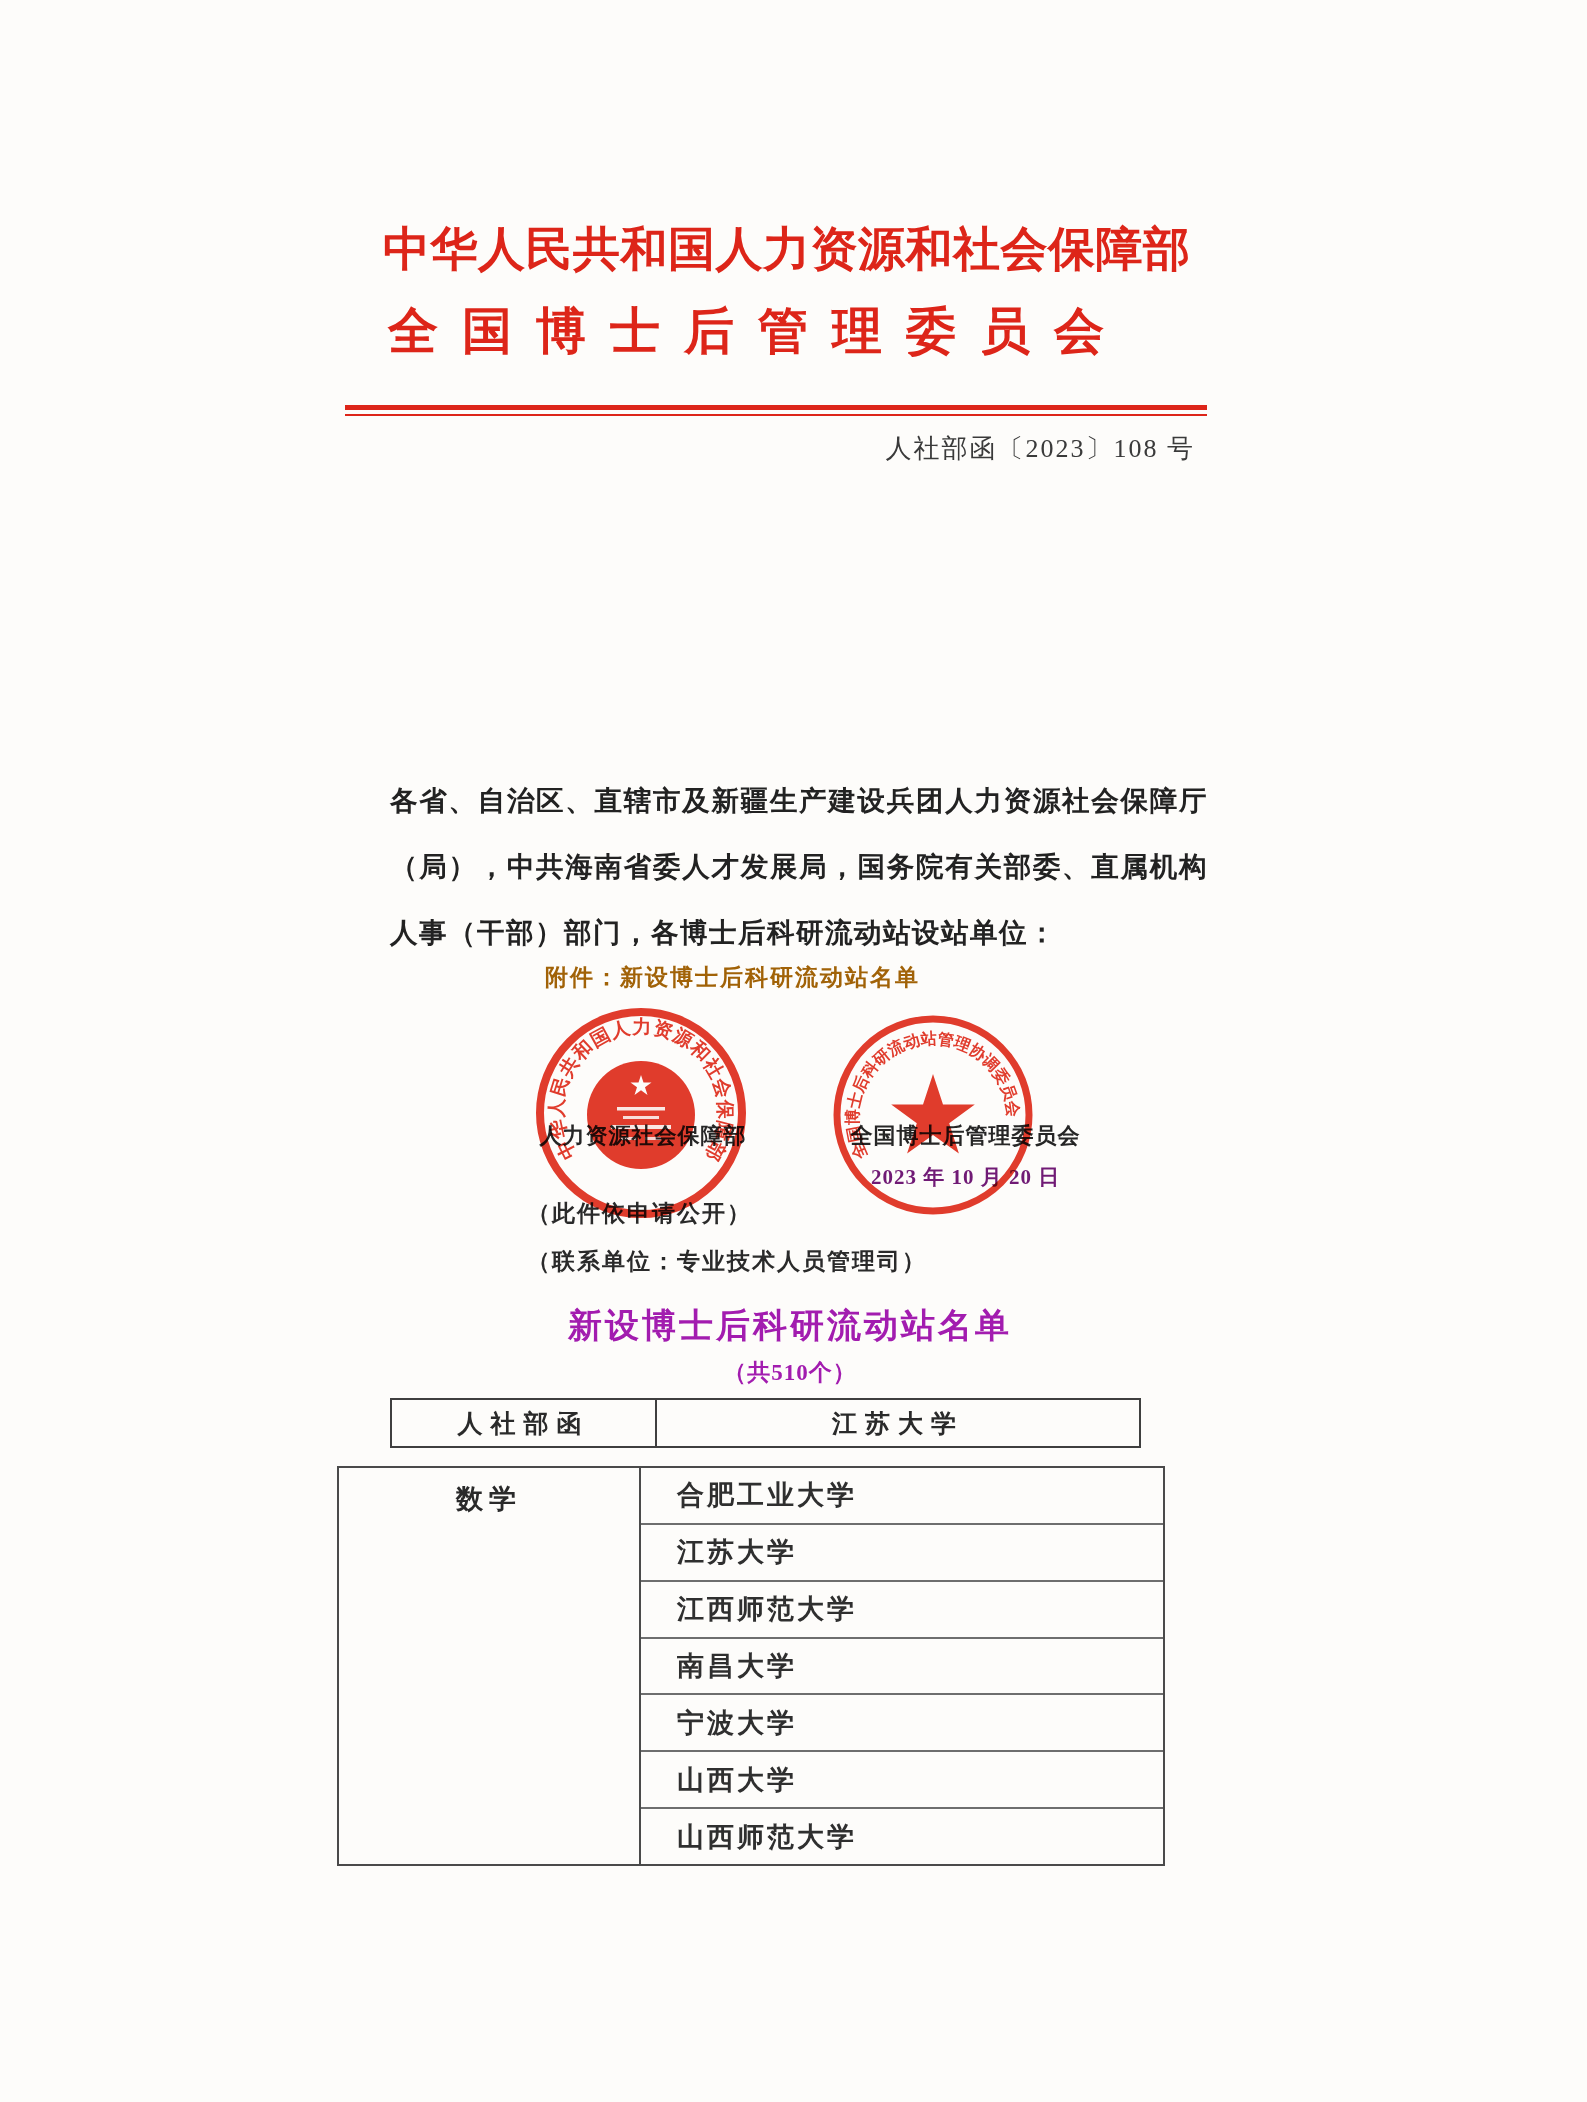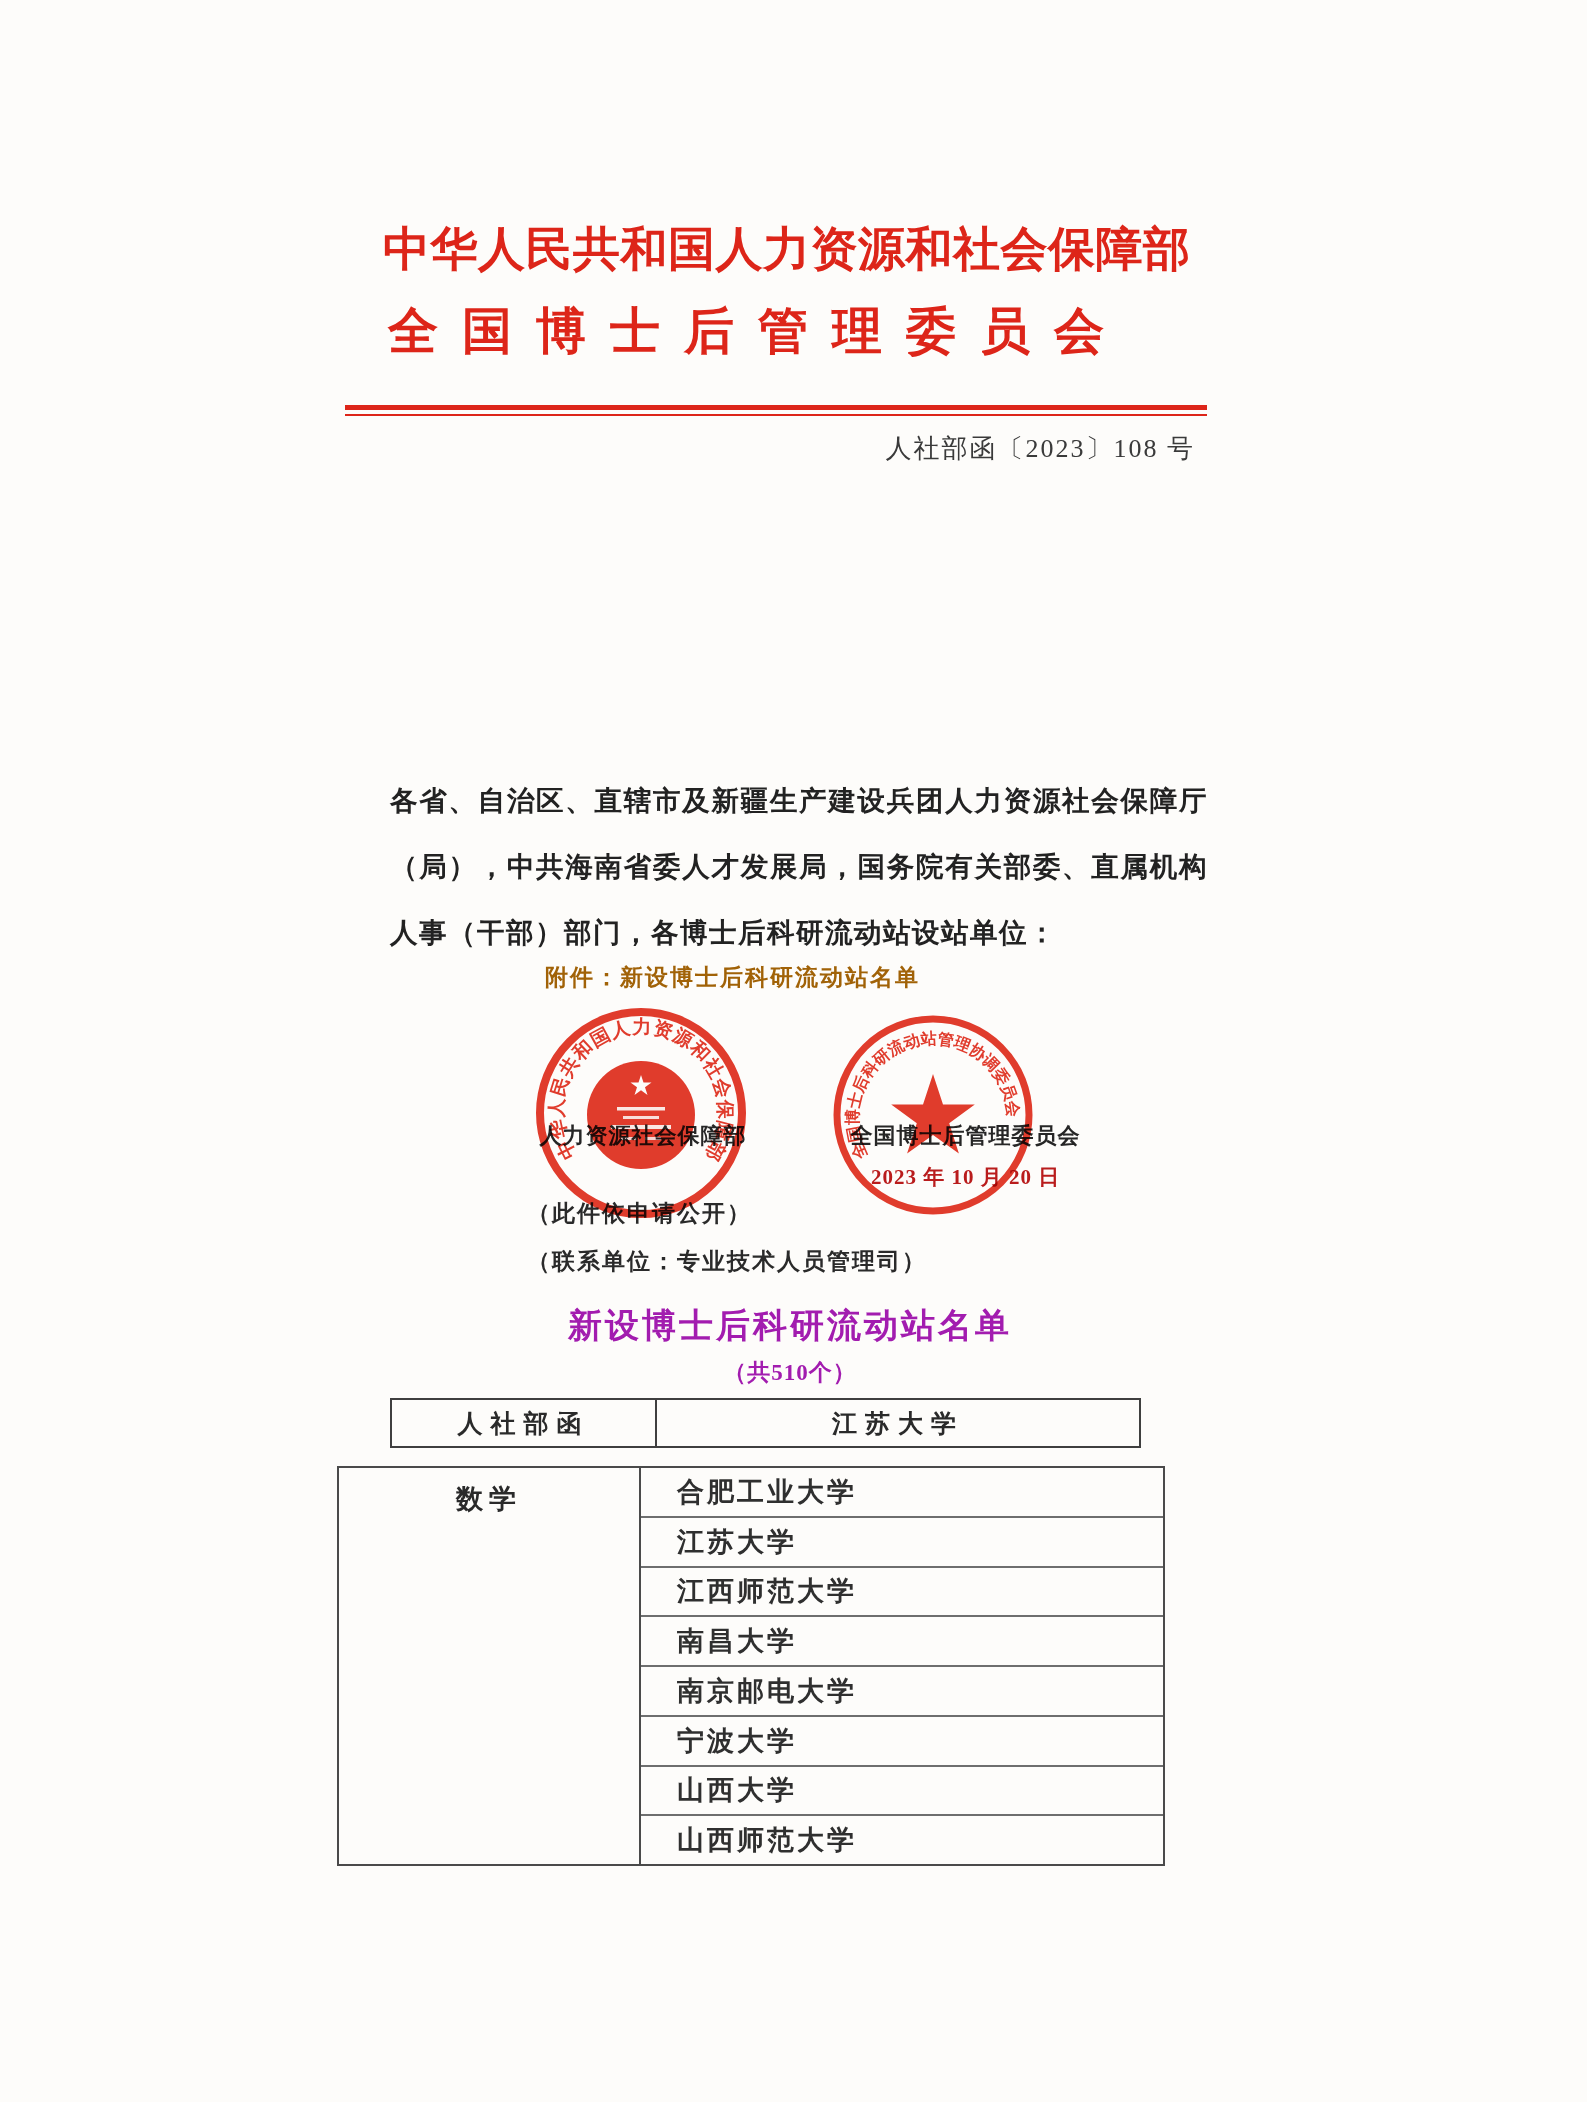--- a/index.html
+++ b/index.html
@@ -60,21 +60,21 @@
   }
 
   
   .sig-text {
     font-weight:600; color:#262626; white-space:nowrap;
     text-align:center; z-index:1;
   }
   .sig-left  { left:533px; top:1121px; width:220px; font-size:22px; letter-spacing:1px; }
   .sig-right { left:848px; top:1121px; width:235px; font-size:22px; letter-spacing:1px; }
   .sig-date  { left:848px; top:1163px; width:235px; font-size:21px; letter-spacing:1px;
-               font-weight:600; color:#b91c1c; text-align:center; z-index:1; }
+               font-weight:600; color:#701a75; text-align:center; z-index:1; }
   .seal { z-index:2; opacity:0.92; mix-blend-mode:multiply; }
   .seal-left  { left:531px; top:1003px; }
   .seal-right { left:828px; top:1010px; }
 
   .note { left:527px; font-size:23px; font-weight:600; letter-spacing:2px; color:#2a2a2a; white-space:nowrap; }
   .note-1 { top:1198px; }
   .note-2 { top:1246px; }
 
   
   .roster-head { left:400px; top:1303px; width:780px; text-align:center; color:#a21caf; }
@@ -188,23 +188,20 @@
       <div class="row">
         <span>江苏大学</span>
       </div>
       <div class="row">
         <span>江西师范大学</span>
       </div>
       <div class="row">
         <span>南昌大学</span>
       </div>
       <div class="row">
-        <span>南京邮电大学</span>
-      </div>
-      <div class="row">
         <span>宁波大学</span>
       </div>
       <div class="row">
         <span>山西大学</span>
       </div>
       <div class="row">
         <span>山西师范大学</span>
       </div>
     </div>
   </div>

